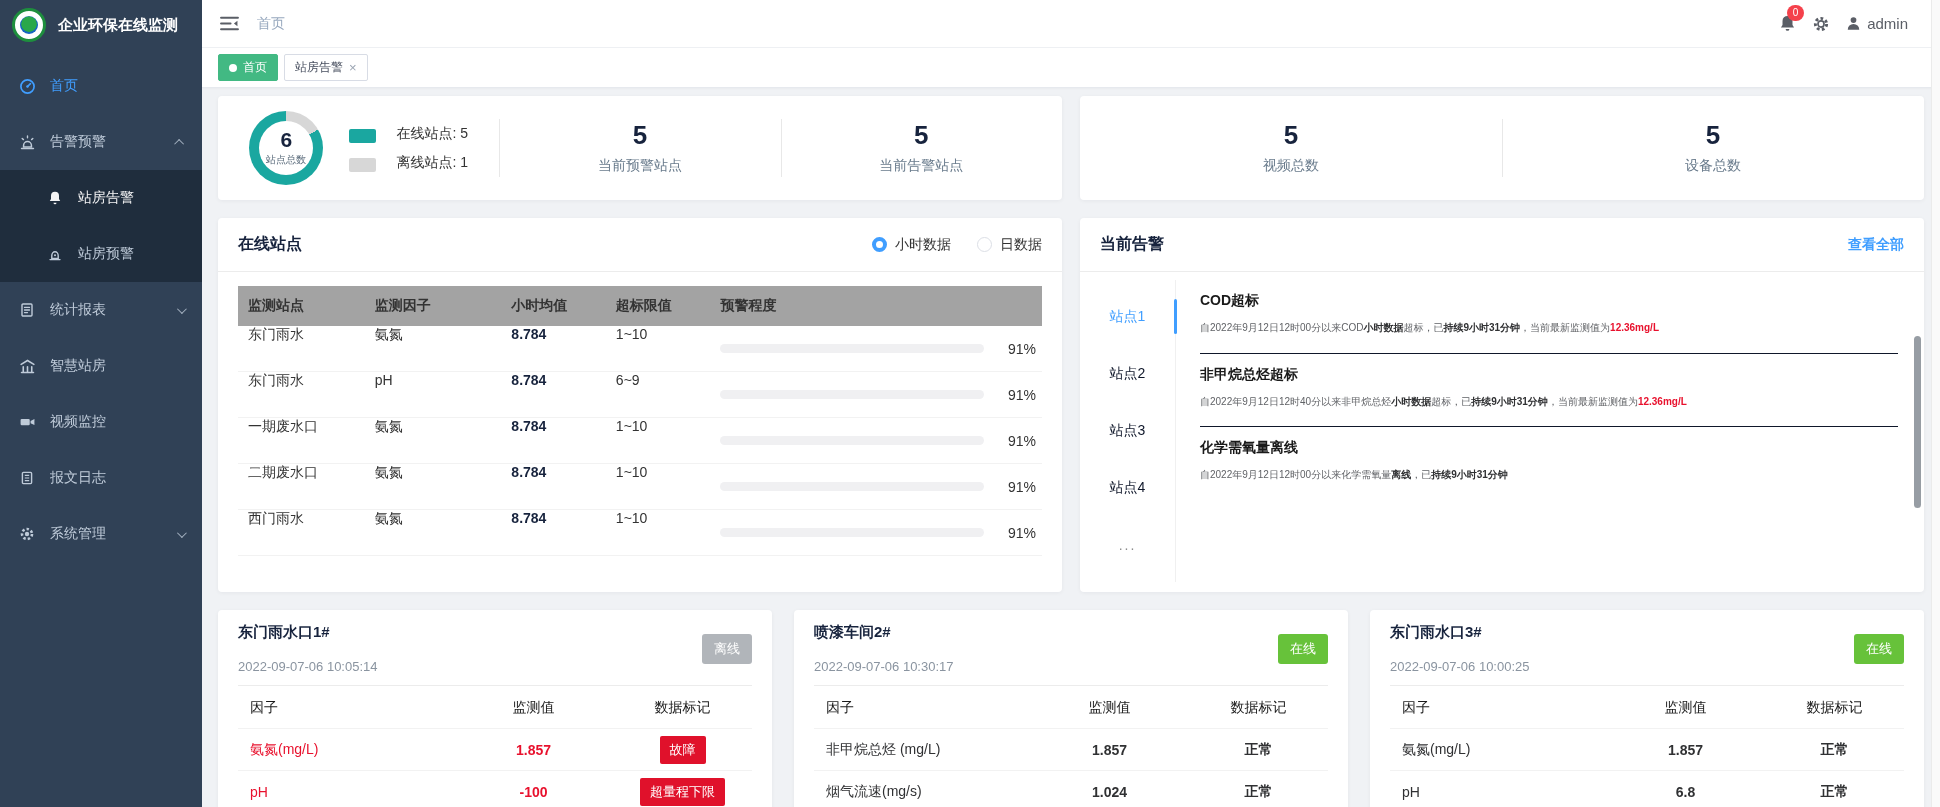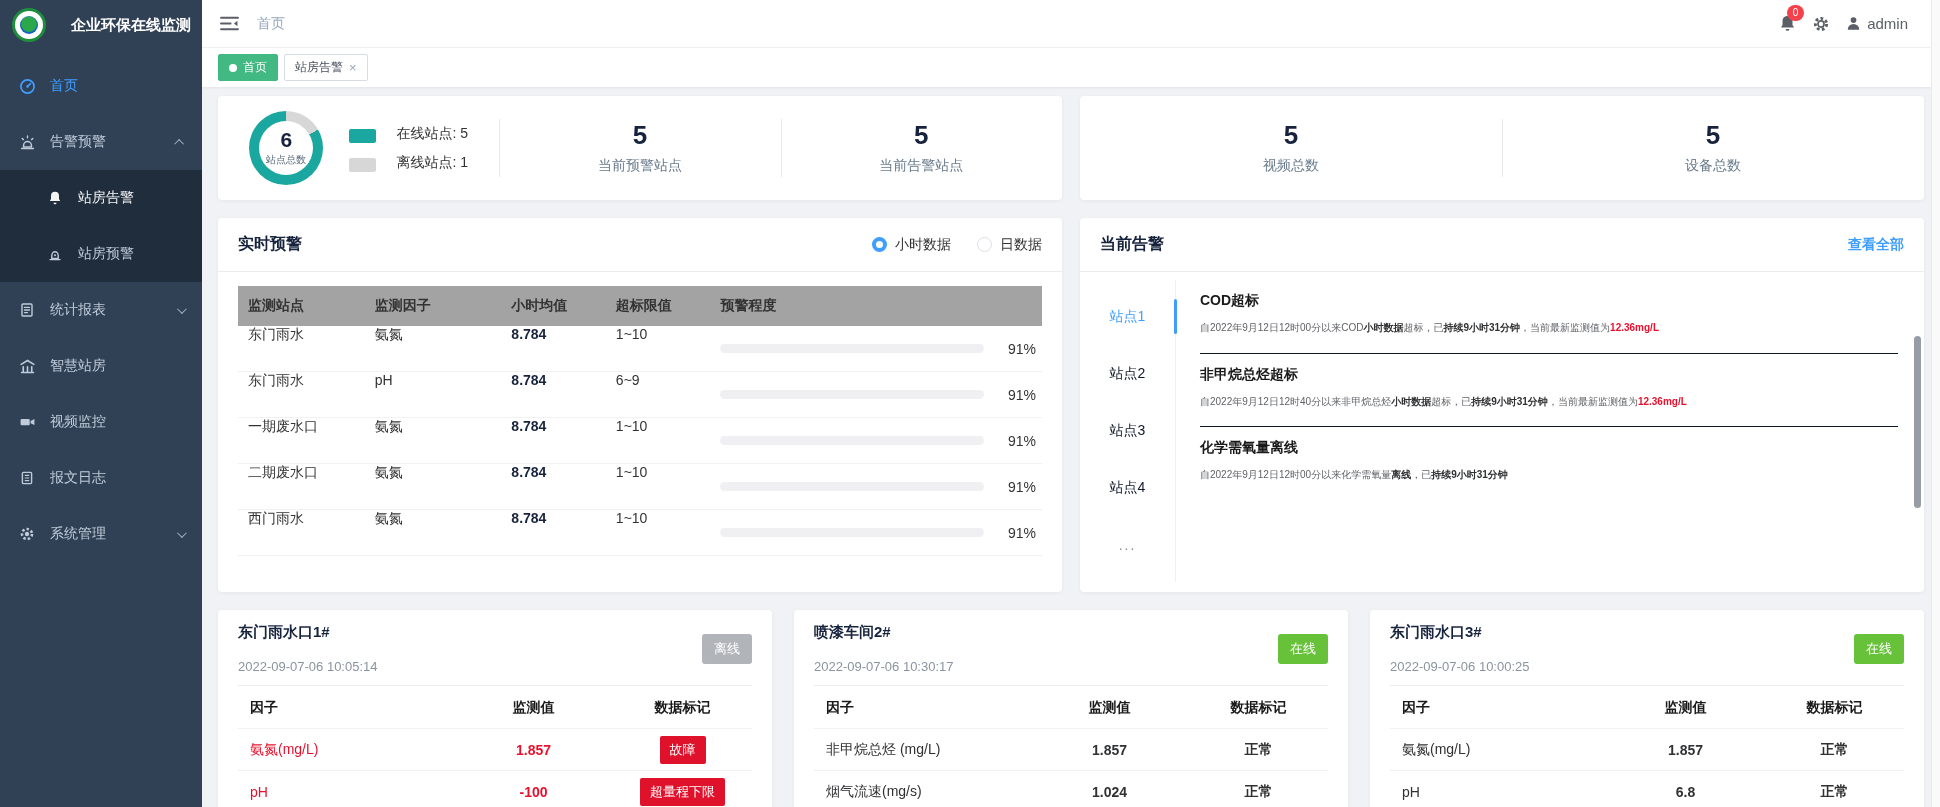--- a/index.html
+++ b/index.html
@@ -2,21 +2,21 @@
 <html><head>
 <meta charset="utf-8">
 <title>企业环保在线监测</title>
 <style>
   * { margin:0; padding:0; box-sizing:border-box; }
   html,body { width:1940px; height:807px; overflow:hidden; }
   body { font-family:"Liberation Sans","DejaVu Sans",sans-serif; background:#f0f2f5; color:#303133; font-size:14px; }
 
   
   .sidebar { position:fixed; left:0; top:0; bottom:0; width:202px; background:#304156; z-index:10; }
-  .logo-row { height:50px; display:flex; align-items:center; padding-left:12px; gap:25px; }
+  .logo-row { height:50px; display:flex; align-items:center; padding-left:12px; gap:12px; }
   .logo-circle { width:34px; height:34px; border-radius:50%; background:#fff; border:3px solid #1e8e3e; position:relative; flex:none; }
   .logo-circle::after { content:''; position:absolute; inset:5px; border-radius:50%; background:radial-gradient(circle at 50% 45%, #2aa84a 0 55%, #1565c0 60% 100%); }
   .app-title { color:#fff; font-size:15px; font-weight:bold; white-space:nowrap; }
   .menu { padding-top:8px; }
   .menu-item { height:56px; display:flex; align-items:center; padding:0 18px; color:#bfcbd9; font-size:14px; cursor:pointer; }
   .menu-item .mi-icon { width:18px; margin-right:14px; display:flex; align-items:center; justify-content:center; }
   .menu-item.active { color:#409EFF; }
   .submenu { background:#1f2d3d; }
   .submenu .menu-item { padding-left:46px; }
   .submenu .menu-item.current { color:#f4f4f5; }
@@ -103,21 +103,21 @@
 
   
   .cards-row { display:flex; gap:22px; flex:1; }
   .station-card { flex:1; background:#fff; border-radius:4px; padding:0 20px; overflow:hidden; box-shadow:0 1px 4px rgba(0,21,41,.05); }
   .sc-header { display:flex; align-items:center; padding:13px 0 11px; border-bottom:1px solid #ececec; }
   .sc-title { font-size:15px; font-weight:bold; color:#17233d; }
   .sc-time { font-size:13px; color:#8a94a0; margin-top:17px; }
   .sc-badge { margin-left:auto; font-size:13px; color:#fff; padding:6px 12px; border-radius:3px; flex:none; }
   .sc-badge.online { background:#67c23a; }
   .sc-badge.offline { background:#b1b5ba; }
-  .sc-head { display:flex; align-items:center; font-weight:bold; color:#1a1a1a; padding:13px 0 11px; }
+  .sc-head { display:flex; align-items:center; font-weight:normal; color:#1a1a1a; padding:13px 0 11px; }
   .sc-row { display:flex; align-items:center; min-height:42px; border-top:1px solid #f2f2f2; color:#303133; }
   .scf { width:42%; padding-left:12px; }
   .scv { width:31%; text-align:center; }
   .sc-row .scv { font-weight:bold; }
   .scm { flex:1; display:flex; justify-content:center; }
   .sc-row.alert .scf, .sc-row.alert .scv { color:#e8112d; }
   .mark-badge { background:#e0112b; color:#fff; padding:5px 10px; border-radius:2px; font-size:13px; }
   .mark-text { font-weight:bold; color:#303133; }
 
   .page-scrollbar { position:fixed; right:0; top:0; bottom:0; width:9px; background:#fafafa; border-left:1px solid #ebebeb; z-index:20; }
@@ -321,21 +321,21 @@
             <div class="stat-label">设备总数</div>
           </div>
         </div>
       </div>
     </div>
 
     <div class="panels-row">
 
       <div class="panel">
         <div class="panel-header">
-          <span class="panel-title">实时预警</span>
+          <span class="panel-title">在线站点</span>
           <div class="radio-group">
               <label class="radio checked">
                 <span class="radio-circle"></span>
                 <span>小时数据</span>
               </label>
               <label class="radio">
                 <span class="radio-circle"></span>
                 <span>日数据</span>
               </label>
             </div>

